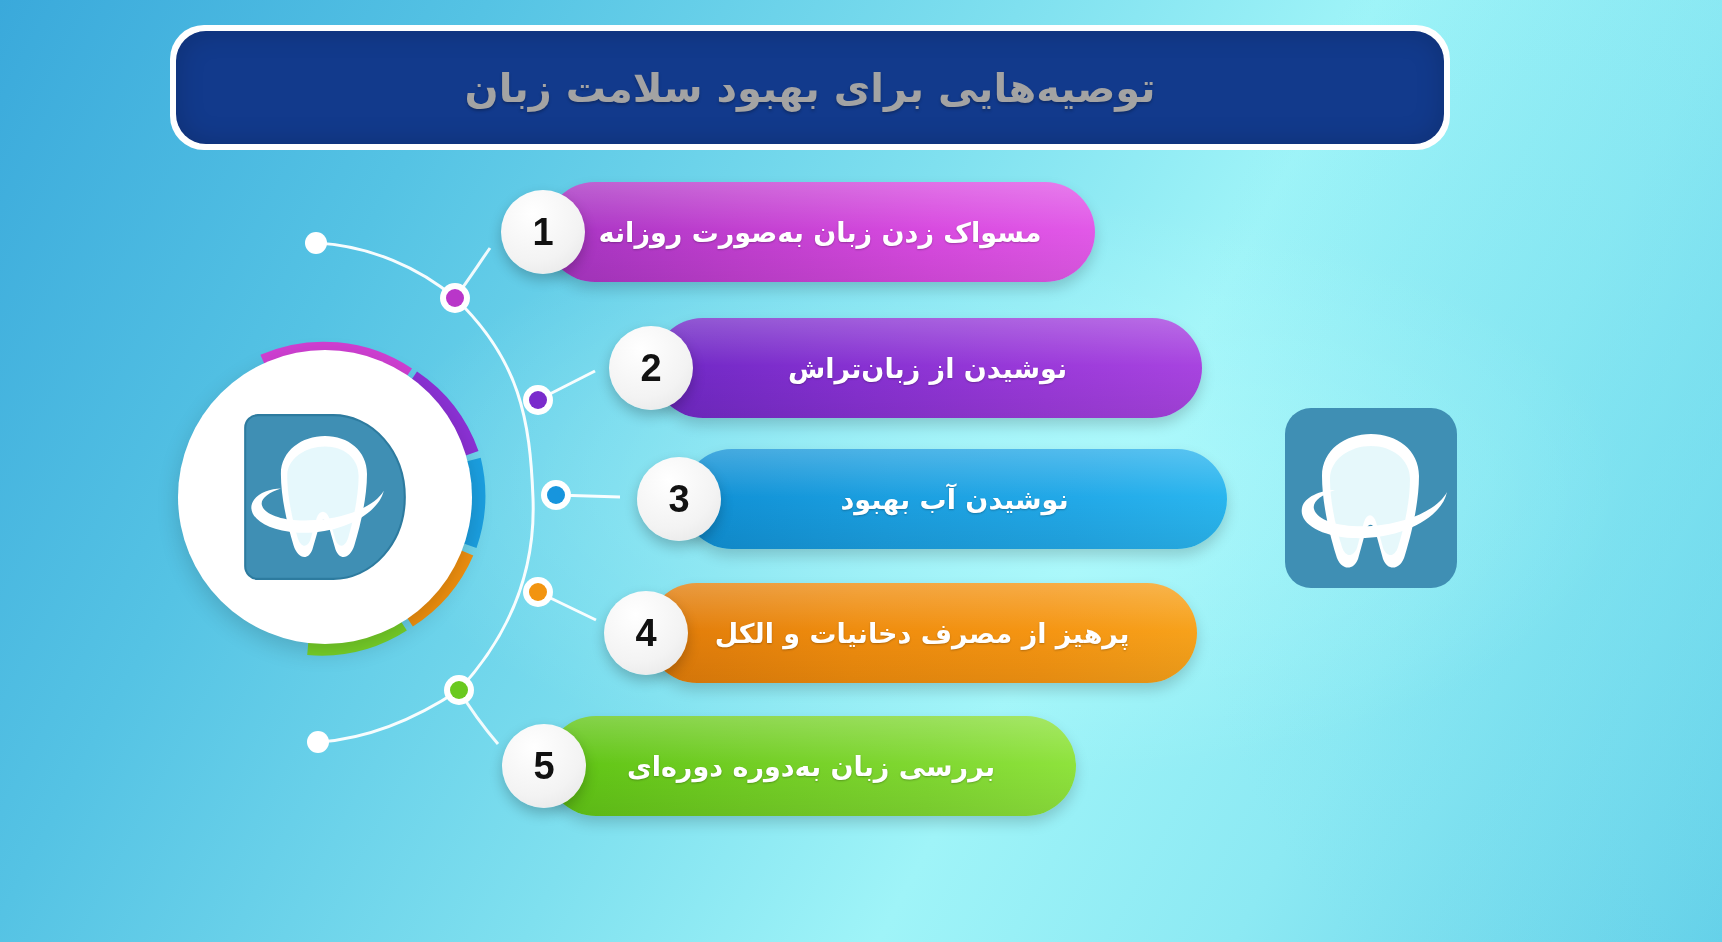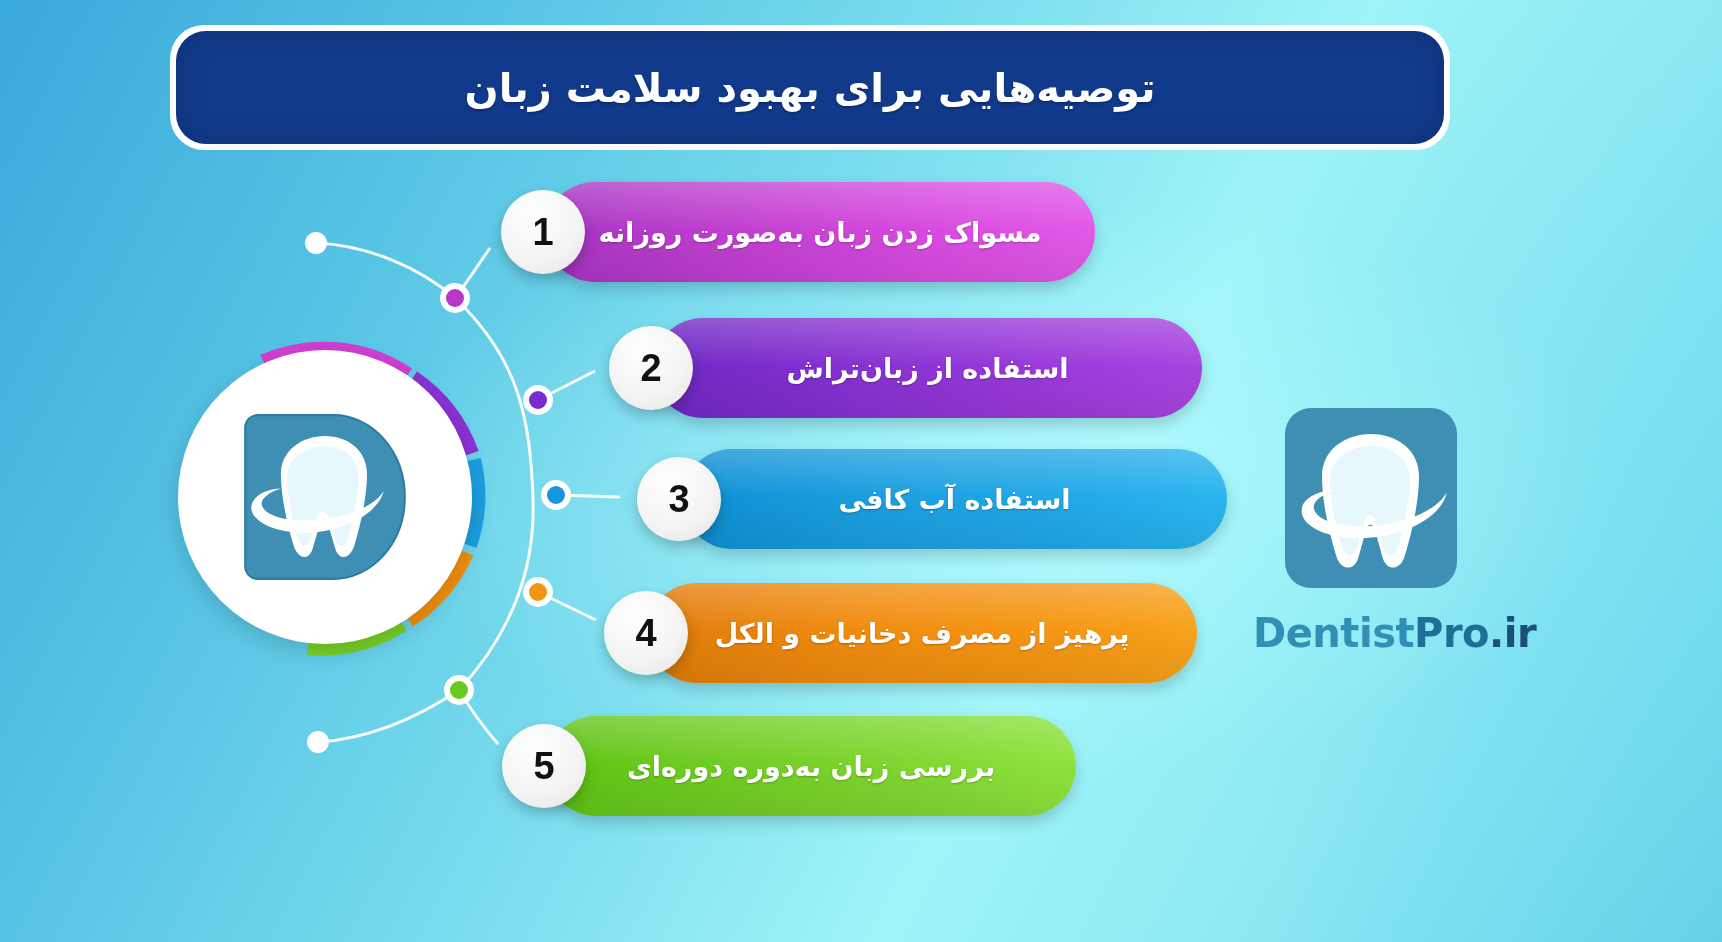--- a/index.html
+++ b/index.html
@@ -25,21 +25,21 @@
     background:#ffffff; border-radius:34px; padding:6px;
   }
   .header{
     width:100%; height:100%;
     background:#123a8c;
     border-radius:30px;
     display:flex; align-items:center; justify-content:center;
     box-shadow:inset 0 0 28px rgba(0,0,0,.18);
   }
   .header-title{
-    color:#ffffff; font-size:40px; font-weight:bold;
+    color:#a3a3a3; font-size:40px; font-weight:bold;
     letter-spacing:.3px; text-align:center;
     text-shadow:0 2px 3px rgba(0,0,0,.25);
   }
 
   
   .center-badge{ position:absolute; left:160px; top:332px; width:330px; height:330px; }
   .ring-svg{ position:absolute; inset:0; }
   .logo-circle{
     position:absolute; left:18px; top:18px; width:294px; height:294px;
     background:#ffffff; border-radius:50%;
@@ -204,30 +204,30 @@
   <div class="pill">
     <span class="pill-label">مسواک زدن زبان به‌صورت روزانه</span>
   </div>
   <div class="num-circle">
     <span class="num-txt">1</span>
   </div>
 </div>
 
 <div class="item" id="row-2">
   <div class="pill">
-    <span class="pill-label">استفاده از زبان‌تراش</span>
+    <span class="pill-label">نوشیدن از زبان‌تراش</span>
   </div>
   <div class="num-circle">
     <span class="num-txt">2</span>
   </div>
 </div>
 
 <div class="item" id="row-3">
   <div class="pill">
-    <span class="pill-label">استفاده آب کافی</span>
+    <span class="pill-label">نوشیدن آب بهبود</span>
   </div>
   <div class="num-circle">
     <span class="num-txt">3</span>
   </div>
 </div>
 
 <div class="item" id="row-4">
   <div class="pill">
     <span class="pill-label">پرهیز از مصرف دخانیات و الکل</span>
   </div>
@@ -253,16 +253,13 @@
              L 87 161 C 82 174 69 172 65 157 C 58 134 51 104 51 78
              C 51 52 74 36 100 36 Z" fill="#ffffff"></path>
     <path d="M 100 48 C 121 48 139 61 139 81 C 139 104 133 130 127 149
              C 124 159 116 160 112 150 L 105 124 C 102 115 96 115 93 124
              L 86 150 C 82 160 74 159 71 149 C 65 130 59 104 59 81
              C 59 61 79 48 100 48 Z" fill="#dcf5fa" opacity=".7"></path>
     <path d="M 176 94 C 170 122 126 142 82 140 C 47 138 28 124 31 110
              C 33 99 50 92 64 92 C 50 97 41 104 43 111
              C 46 123 71 130 101 128 C 138 125 167 111 176 94 Z" fill="#ffffff"></path>
   </svg>
-  <div class="brand-name">
-    <span class="brand-a">Dentist</span><span class="brand-b">Pro</span><span class="brand-c">.ir</span>
-  </div>
 </div>
 
 </body></html>

